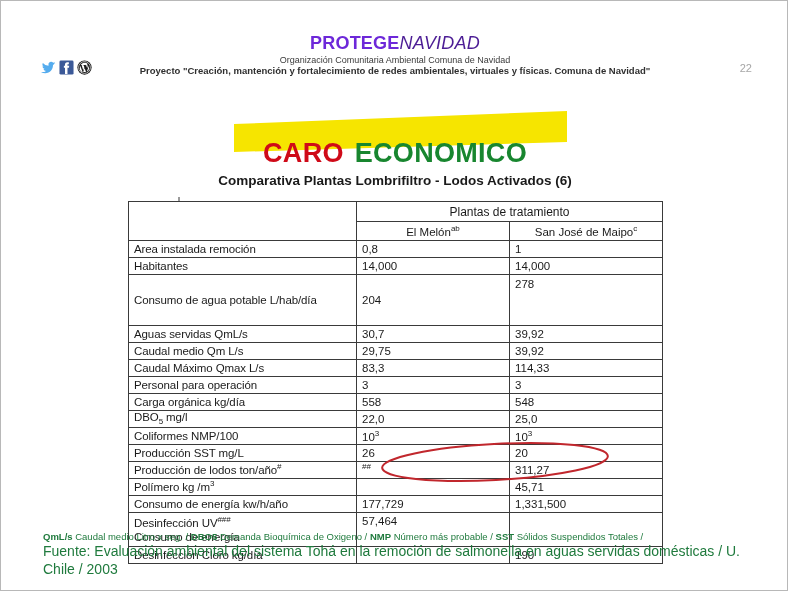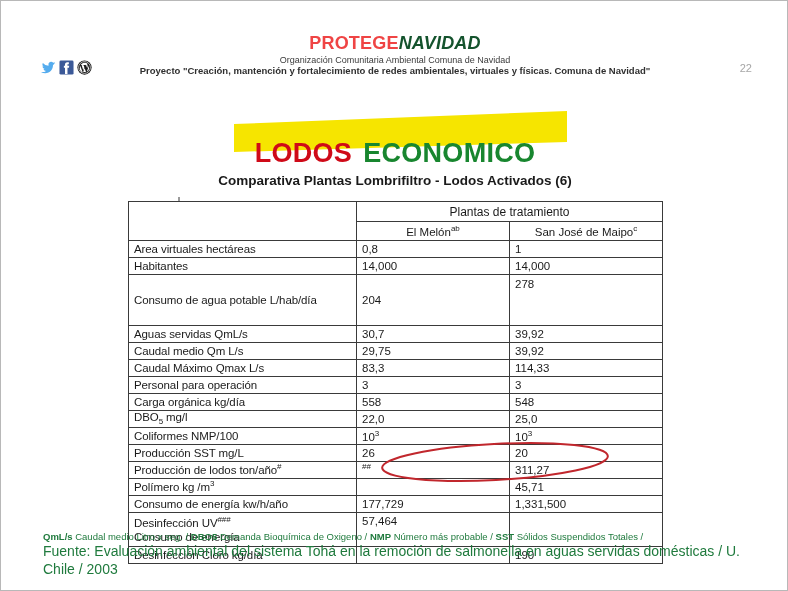--- a/index.html
+++ b/index.html
@@ -40,26 +40,26 @@
     left: 0;
     top: 33px;
     width: 788px;
     text-align: center;
     font-size: 18px;
     letter-spacing: .2px;
     line-height: 1;
     white-space: nowrap;
   }
   .brand .b1 {
-    color: #ef4444;
+    color: #6d28d9;
     font-weight: bold;
   }
   .brand .b2 {
-    color: #14532d;
-    font-weight: bold;
+    color: #4c1d95;
+    font-weight: normal;
     font-style: italic;
   }
   .org {
     position: absolute;
     left: 0;
     top: 54px;
     width: 788px;
     text-align: center;
     font-size: 9px;
     color: #3b3b3b;
@@ -261,21 +261,21 @@
   </div>
   <div class="org">Organización Comunitaria Ambiental Comuna de Navidad</div>
   <div class="proyecto">Proyecto "Creación, mantención y fortalecimiento de redes ambientales, virtuales y físicas. Comuna de Navidad"</div>
   <div class="pagenum">22</div>
 
   <div class="hl-wrap">
     <svg class="yellow-bar" viewBox="0 0 788 64" preserveAspectRatio="none">
       <polygon points="233,19 566,6 566,37 233,47" fill="#f6e500"></polygon>
     </svg>
     <div class="hl-line2">
-      <span class="red">LODOS</span><span class="sp2"></span><span class="green">ECONOMICO</span>
+      <span class="red">CARO</span><span class="sp2"></span><span class="green">ECONOMICO</span>
     </div>
   </div>
 
   <div class="subtitle">Comparativa Plantas Lombrifiltro - Lodos Activados (6)</div>
   <div class="stray-dot"></div>
 
   <div class="table-wrap">
     <table class="cmp">
       <colgroup>
           <col class="c1">
@@ -290,21 +290,21 @@
         <tr>
           <td class="hsub">
             <span>El Melón</span><sup>ab</sup>
           </td>
           <td class="hsub">
             <span>San José de Maipo</span><sup>c</sup>
           </td>
         </tr>
 
         <tr>
-          <td class="lbl">Area virtuales hectáreas</td>
+          <td class="lbl">Area instalada remoción</td>
           <td class="val">0,8</td>
           <td class="val">1</td>
         </tr>
         <tr>
           <td class="lbl">Habitantes</td>
           <td class="val">14,000</td>
           <td class="val">14,000</td>
         </tr>
         <tr>
           <td class="lbl two-line">Consumo de agua potable L/hab/día</td>

